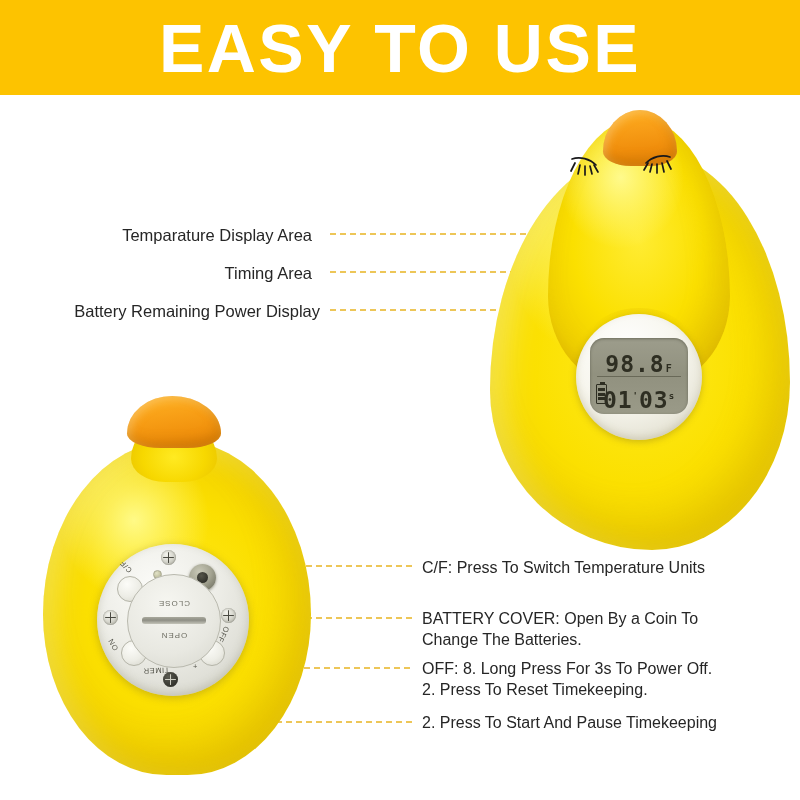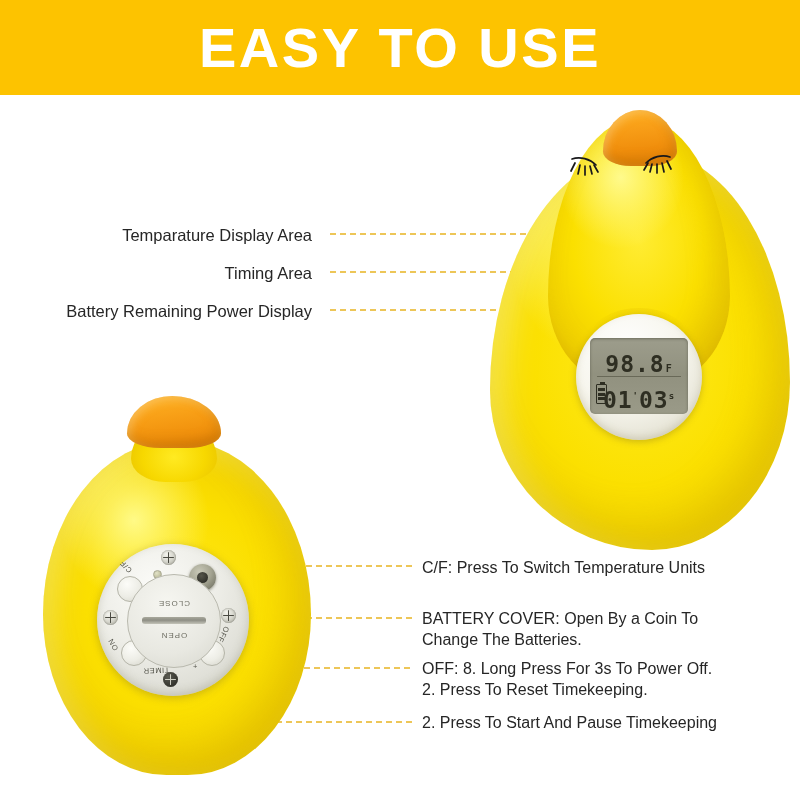--- a/index.html
+++ b/index.html
@@ -12,21 +12,21 @@
   #stage{position:relative;width:800px;height:800px;overflow:hidden;background:#fff;}
 
   
   .banner{
     position:absolute;left:0;top:0;width:800px;height:95px;
     background:#FDC300;
     display:flex;align-items:center;justify-content:center;
   }
   .banner-title{
     color:#ffffff;
-    font-size:56px;
+    font-size:68px;
     font-weight:bold;
     letter-spacing:2.5px;
     line-height:1;
     font-family:"Liberation Sans","DejaVu Sans",sans-serif;
     white-space:nowrap;
     user-select:none;
   }
   .leadsvg{position:absolute;left:0;top:0;width:800px;height:800px;pointer-events:none;}
 
   
@@ -87,21 +87,21 @@
   
   .lcd-bezel{
     position:absolute;left:106px;top:204px;width:126px;height:126px;
     border-radius:50%;
     background:radial-gradient(circle at 40% 30%,#ffffff 0%,#F7F6EE 46%,#E6E4D6 76%,#CFCCBC 100%);
     box-shadow:0 2px 7px rgba(120,100,30,.35), inset 0 -3px 7px rgba(150,140,100,.26);
   }
   .lcd-screen{
     position:absolute;left:14px;top:24px;width:98px;height:76px;
     background:linear-gradient(180deg,#9D9D8C 0%,#91917F 48%,#9A9A88 100%);
-    border-radius:5px;
+    border-radius:14px;
     box-shadow:inset 0 1px 3px rgba(60,60,45,.5);
     overflow:hidden;
   }
   .lcd-row{position:absolute;left:0;width:98px;display:flex;align-items:flex-end;}
   .lcd-row.top{top:3px;height:35px;justify-content:center;}
   .lcd-row.bot{top:40px;height:34px;justify-content:center;}
   .lcd-div{position:absolute;left:7px;top:38px;width:84px;height:1px;background:rgba(55,55,40,.45);}
   .seg{
     font-family:"DejaVu Sans Mono","Liberation Mono",monospace;
     font-weight:bold;
@@ -322,21 +322,21 @@
       <div class="panel-inner">
         <div class="cover-txt close">CLOSE</div>
         <div class="cover-slot"></div>
         <div class="cover-txt open">OPEN</div>
       </div>
     </div>
   </div>
 
   <div class="callout-left" style="left:0;top:226px;width:312px;">Temparature Display Area</div>
   <div class="callout-left" style="left:0;top:264px;width:312px;">Timing Area</div>
-  <div class="callout-left" style="left:0;top:302px;width:312px;">Battery Remaining Power Display</div>
+  <div class="callout-left" style="left:8px;top:302px;width:312px;">Battery Remaining Power Display</div>
 
   <div class="callout-right" style="left:422px;top:557px;">
     <span class="l1">C/F: Press To Switch Temperature Units</span>
   </div>
 
   <div class="callout-right" style="left:422px;top:608px;">
     <span class="l1">BATTERY COVER: Open By a Coin To</span>
     <span class="l2">Change The Batteries.</span>
   </div>
 

